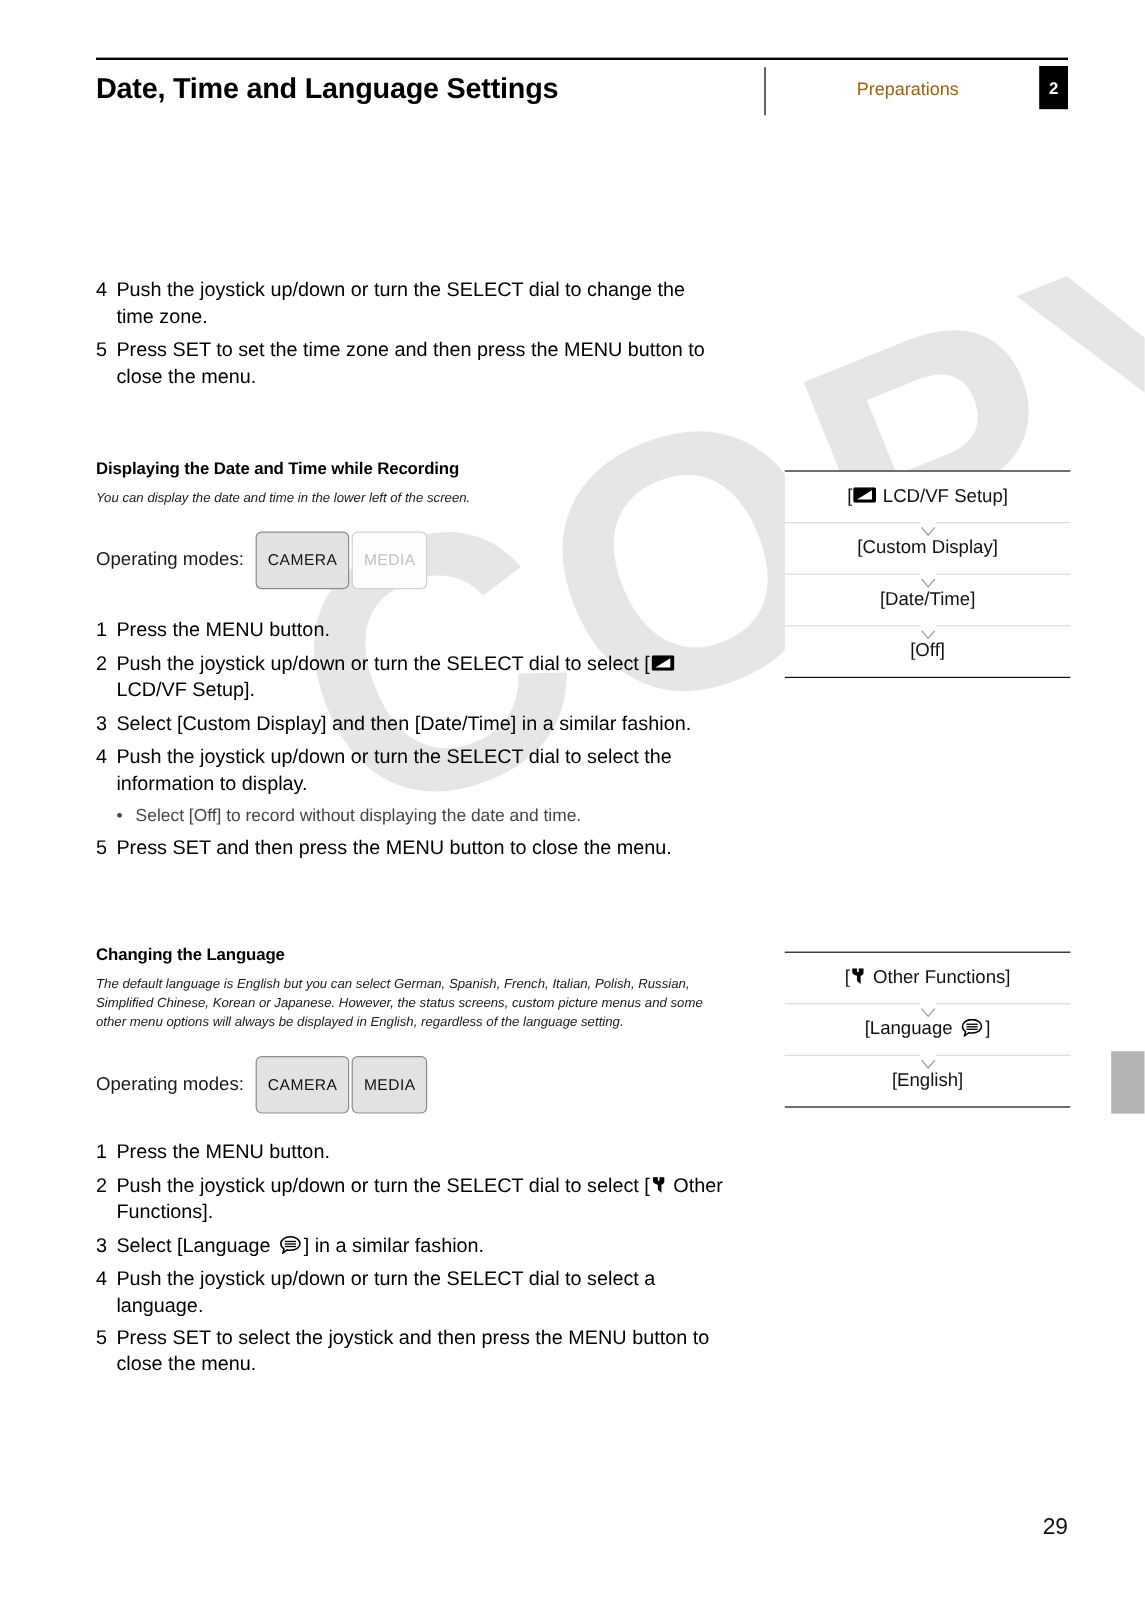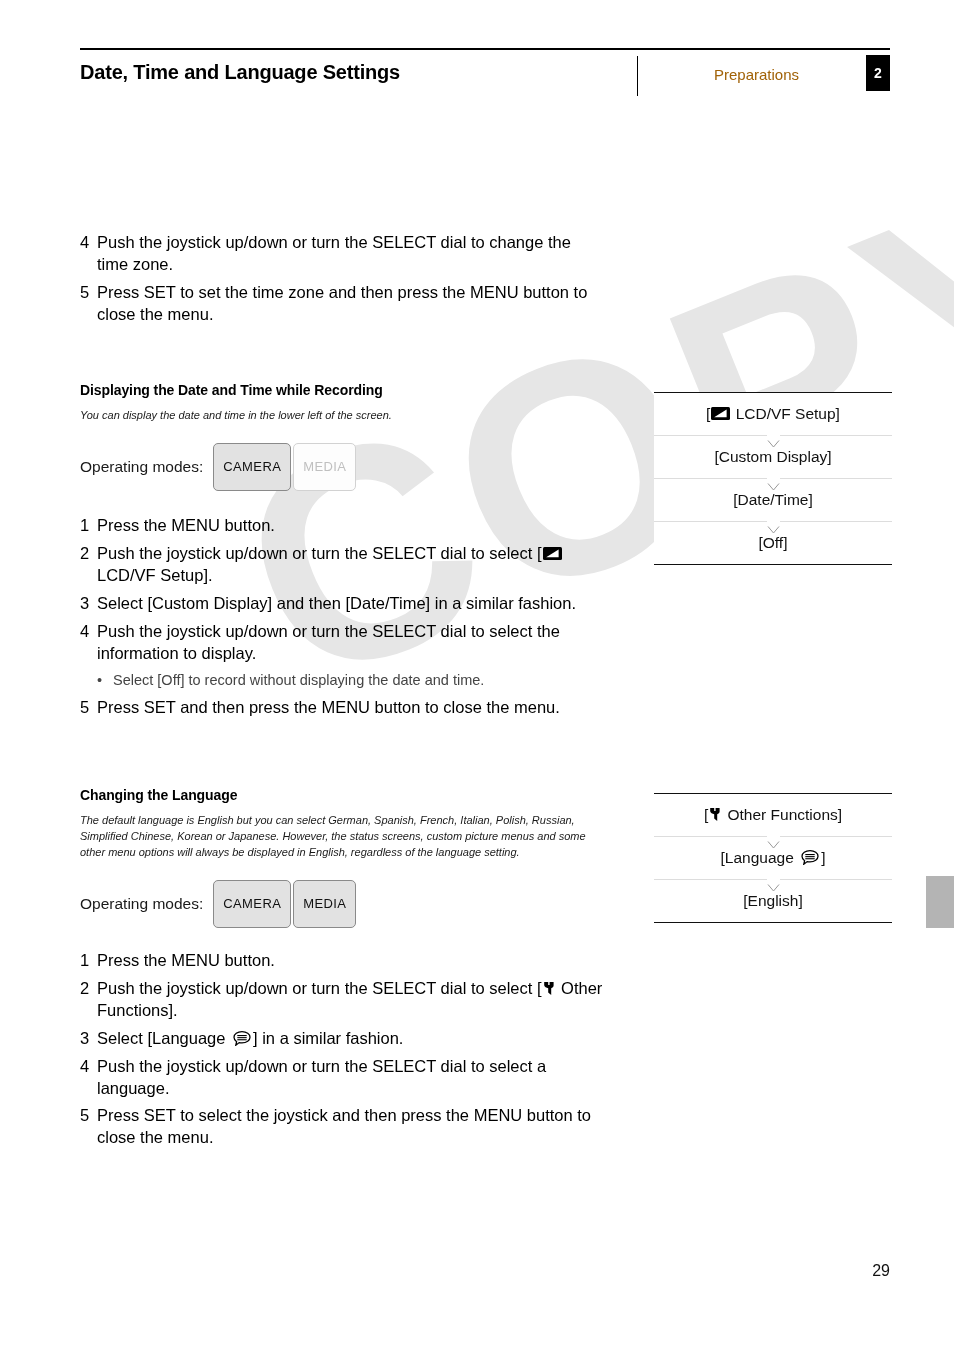--- a/index.html
+++ b/index.html
@@ -45,21 +45,21 @@
     top: 48px;
     width: 810px;
     height: 52px;
     border-top: 2px solid #000;
     z-index: 3;
   }
   .header-title {
     position: absolute;
     left: 0px;
     top: 11px;
-    font-size: 20px;
+    font-size: 24px;
     font-weight: bold;
     letter-spacing: -0.2px;
   }
   .header-divider {
     position: absolute;
     left: 557px;
     top: 6px;
     width: 1px;
     height: 40px;
     background: #000;
@@ -236,21 +236,21 @@
     height: 52px;
     background: #b4b4b4;
     z-index: 3;
   }
   .page-number {
     position: absolute;
     left: 820px;
     top: 1262px;
     width: 70px;
     text-align: right;
-    font-size: 16px;
+    font-size: 19px;
     color: #111;
     z-index: 3;
   }
 </style>
 </head>
 <body>
 
 <div id="page">
 
   <div class="watermark">COPY</div>

